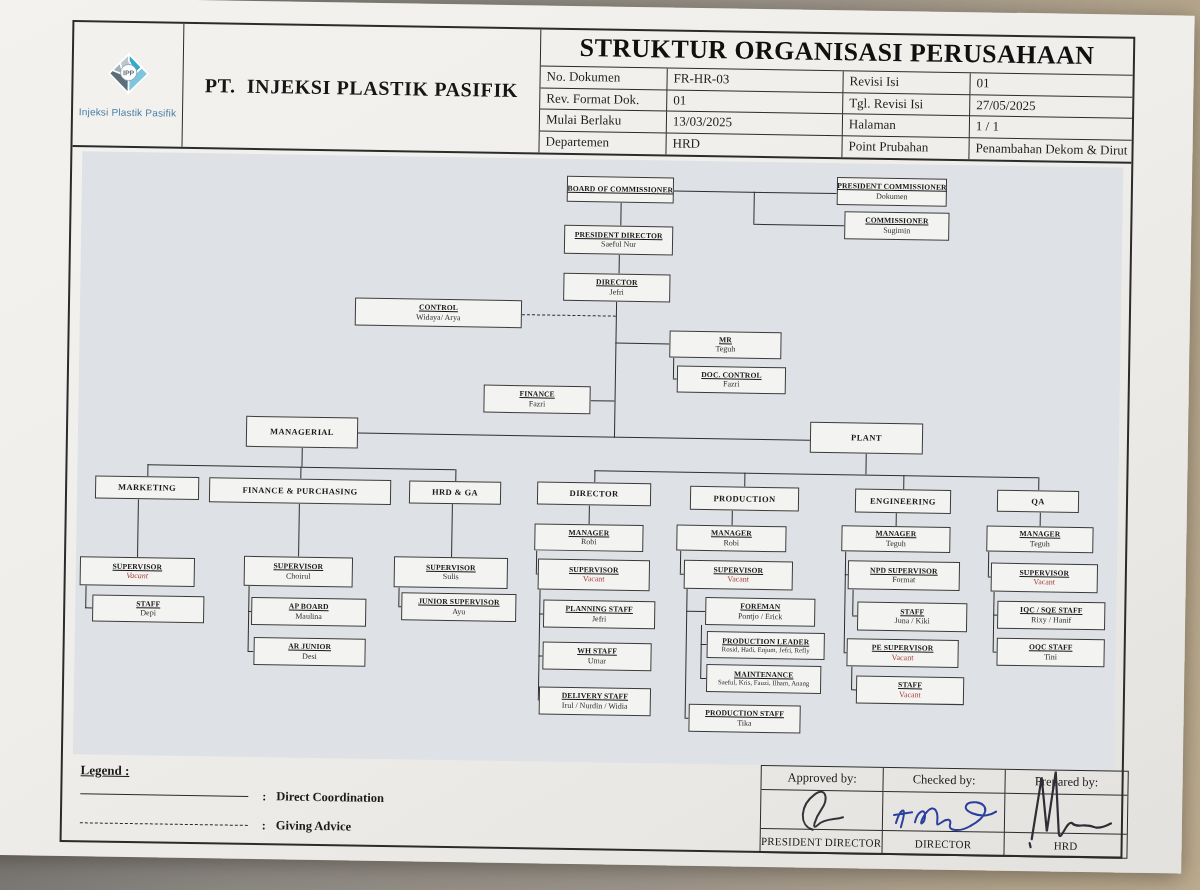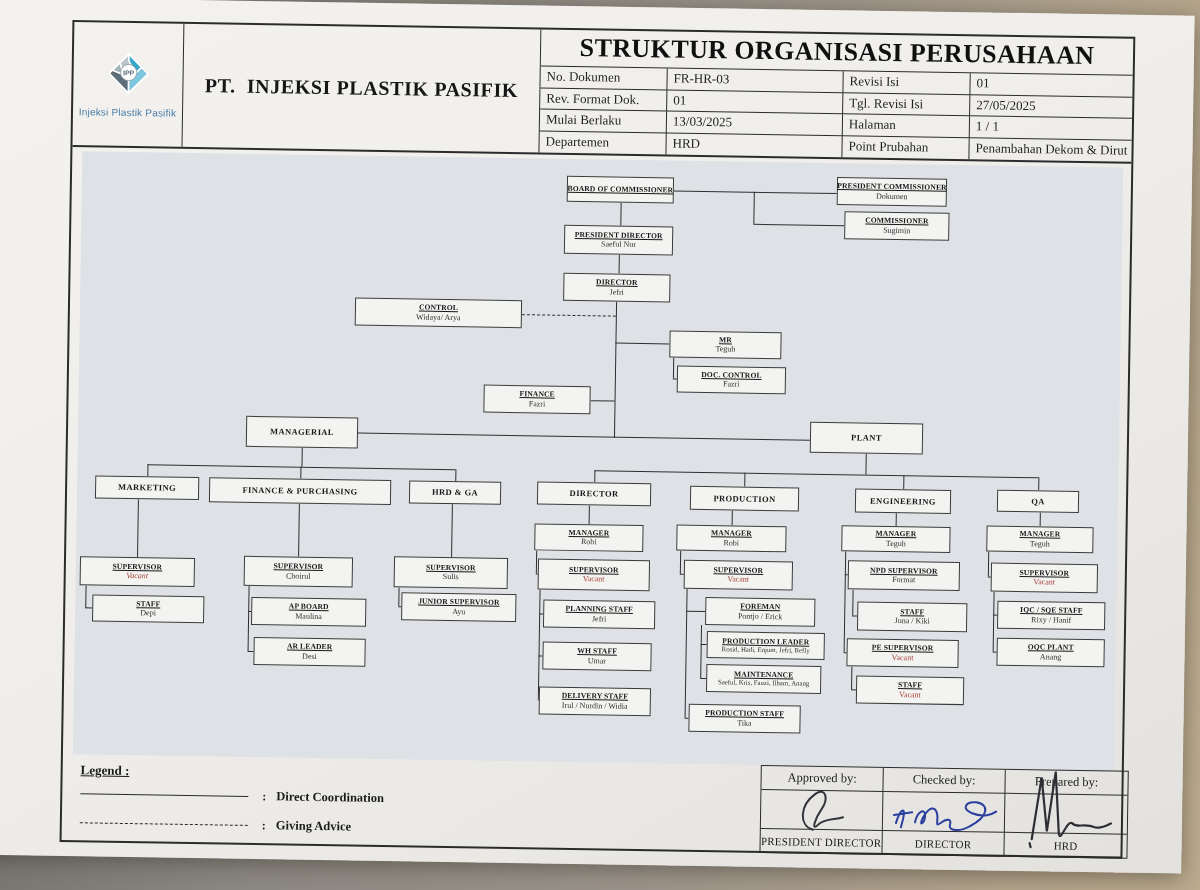--- a/index.html
+++ b/index.html
@@ -255,21 +255,21 @@
         </div>
         <div class="obox" style="left: 168px; top: 402px; width: 109px; height: 30px;">
           <div class="obox-title">SUPERVISOR</div>
           <div class="obox-person">Choirul</div>
         </div>
         <div class="obox" style="left: 176px; top: 443px; width: 115px; height: 28px;">
           <div class="obox-title">AP BOARD</div>
           <div class="obox-person">Maulina</div>
         </div>
         <div class="obox" style="left: 179px; top: 483px; width: 112px; height: 28px;">
-          <div class="obox-title">AR LEADER</div>
+          <div class="obox-title">AR JUNIOR</div>
           <div class="obox-person">Desi</div>
         </div>
         <div class="obox" style="left: 318px; top: 400px; width: 114px; height: 31px;">
           <div class="obox-title">SUPERVISOR</div>
           <div class="obox-person">Sulis</div>
         </div>
         <div class="obox" style="left: 326px; top: 436px; width: 115px; height: 28px;">
           <div class="obox-title">JUNIOR SUPERVISOR</div>
           <div class="obox-person">Ayu</div>
         </div>
@@ -343,22 +343,22 @@
         </div>
         <div class="obox" style="left: 915px; top: 397px; width: 107px; height: 29px;">
           <div class="obox-title">SUPERVISOR</div>
           <div class="obox-person vacant">Vacant</div>
         </div>
         <div class="obox" style="left: 922px; top: 435px; width: 108px; height: 28px;">
           <div class="obox-title">IQC / SQE STAFF</div>
           <div class="obox-person">Rixy / Hanif</div>
         </div>
         <div class="obox" style="left: 922px; top: 472px; width: 108px; height: 28px;">
-          <div class="obox-title">OQC PLANT</div>
-          <div class="obox-person">Anang</div>
+          <div class="obox-title">OQC STAFF</div>
+          <div class="obox-person">Tini</div>
         </div>
       </div>
 
     <div class="legend">
       <div class="legend-heading">Legend :</div>
       <div class="leg-row">
         <span class="leg-line leg-solid"></span>
         <span class="leg-colon">:</span>
         <span class="leg-label">Direct Coordination</span>
       </div>

